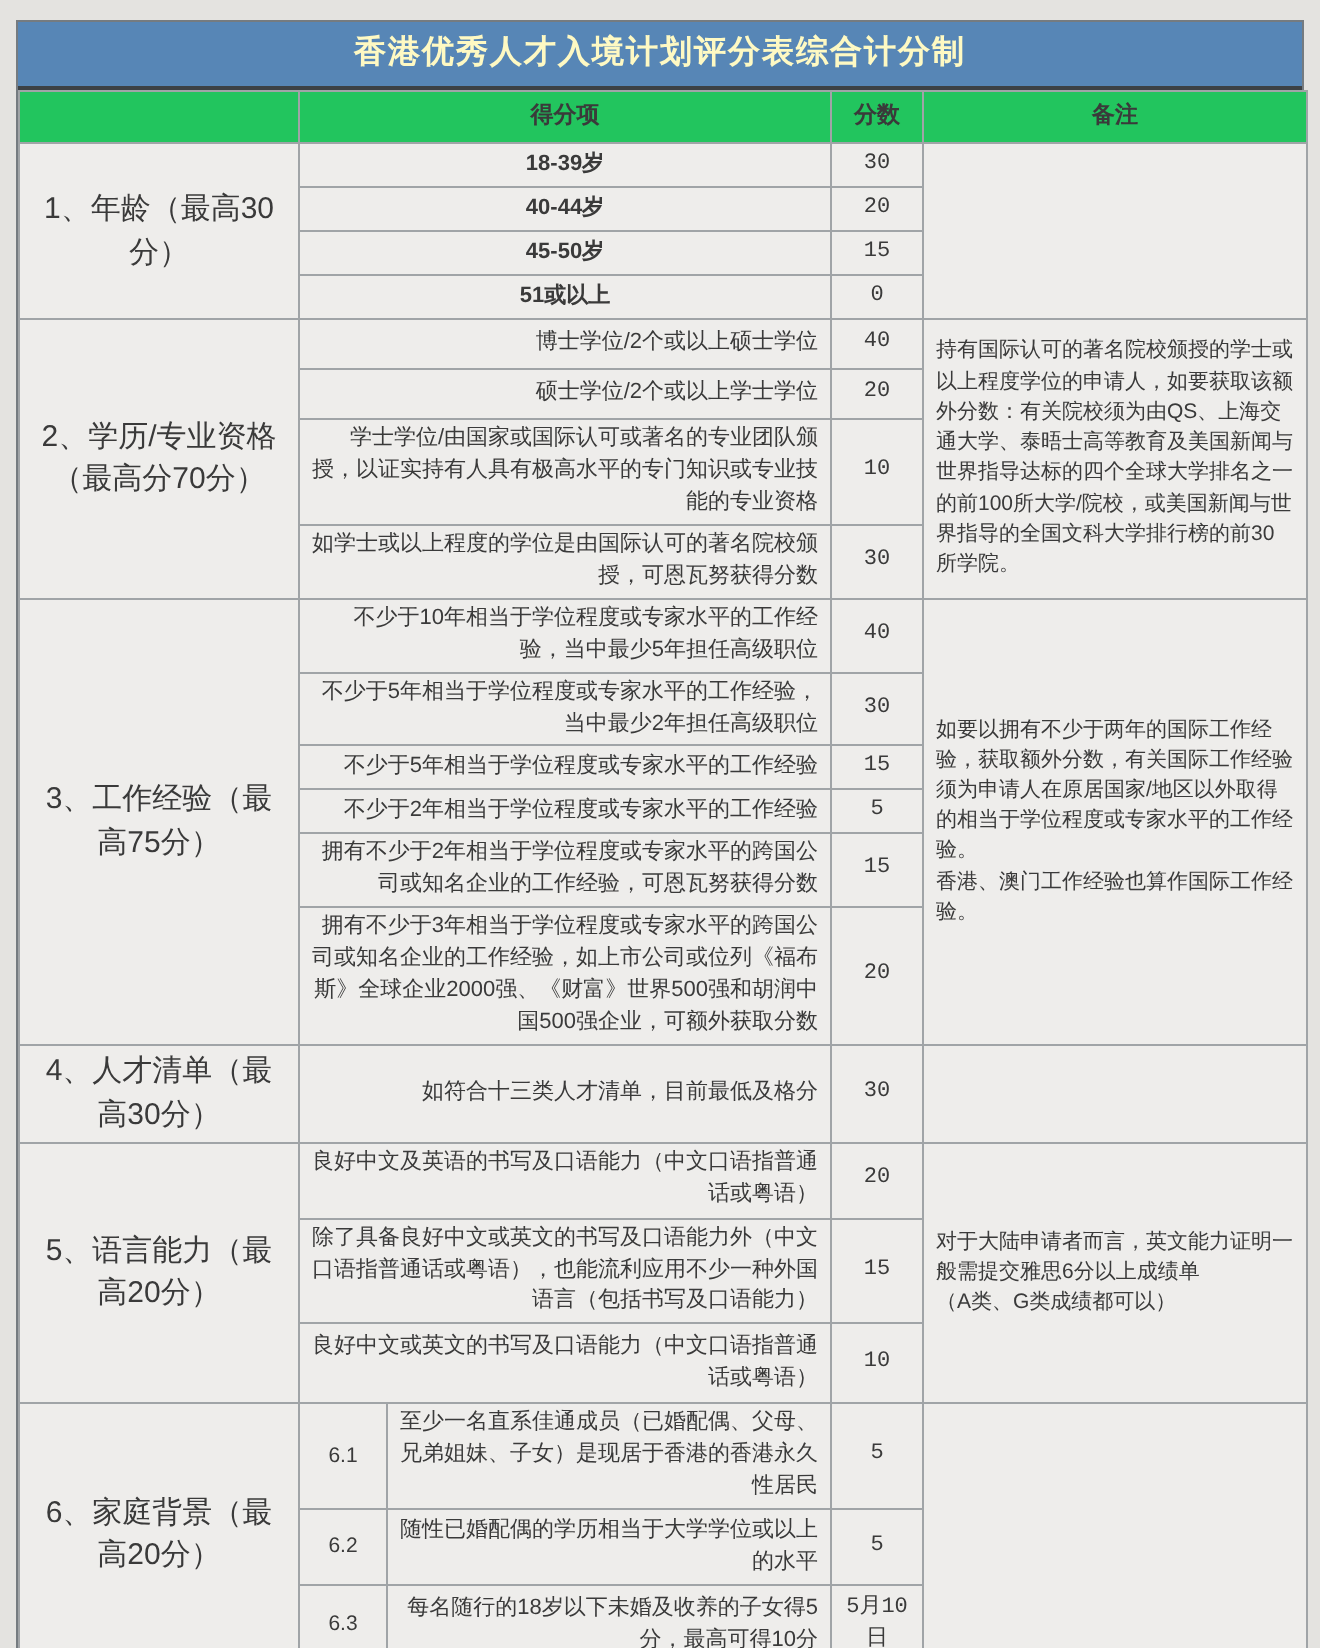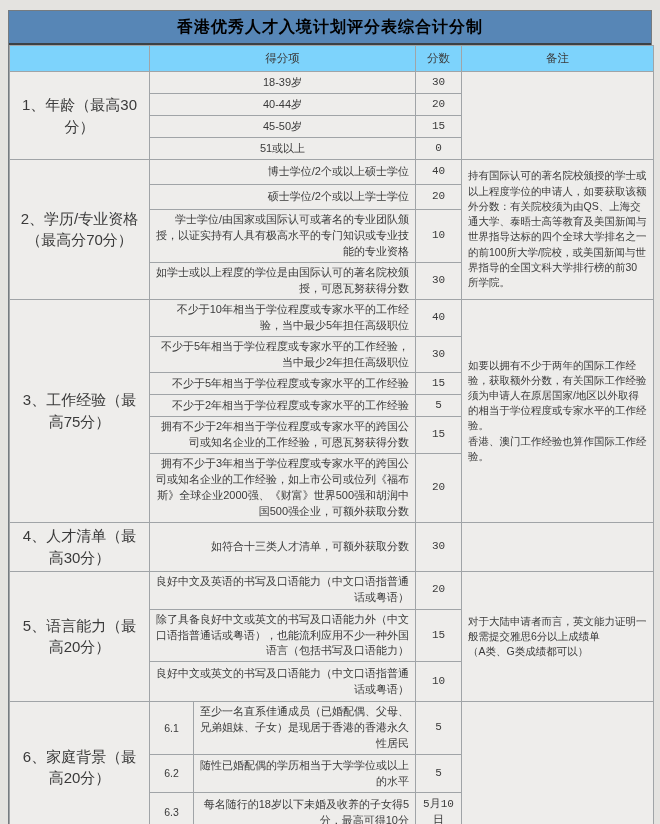--- a/index.html
+++ b/index.html
@@ -12,21 +12,21 @@
   }
   .sheet{
     position:absolute;left:8px;top:10px;width:644px;
     border:1px solid #757b80;
     background:#eeedeb;
     box-sizing:border-box;
   }
   .title-bar{
     height:32px;line-height:32px;
     background:#5786b6;
-    color:#000000;
+    color:#fef9c3;
     font-size:16px;font-weight:bold;
     text-align:center;
     border-bottom:2px solid #3c4145;
     letter-spacing:1px;
   }
   table.scoring{
     width:100%;
     border-collapse:collapse;
     table-layout:fixed;
     font-size:11px;
@@ -34,30 +34,30 @@
   }
   table.scoring td, table.scoring th{
     border:1px solid #a0a4a7;
     background:#eeedeb;
     padding:2px 6px;
     vertical-align:middle;
     word-break:break-all;
     box-sizing:border-box;
   }
   table.scoring th{
-    background:#7dd3fc;
-    font-weight:normal;
+    background:#22c55e;
+    font-weight:bold;
     text-align:center;
     font-size:11.5px;
   }
   .cat{text-align:center;font-size:15px;padding:2px 4px;}
   .cat-left{text-align:center;}
   .sub{text-align:center;font-size:10.5px;padding:2px 4px;}
   .item{text-align:right;}
-  .item-center{text-align:center;}
+  .item-center{text-align:center;font-weight:bold;}
   .score{text-align:center;padding:2px 1px;font-family:Liberation Mono, monospace;}
   .remark{text-align:left;white-space:pre-line;font-size:10.5px;padding:2px 5px;}
   .footer-row td{
     font-weight:bold;
     font-size:11.5px;
     text-align:left;
     padding:3px 6px;
   }
   .h22{height:22px}.h24{height:24px}.h25{height:25px}.h26{height:26px}
   .h35{height:35px}.h38{height:38px}.h40{height:40px}.h45{height:45px}
@@ -147,21 +147,21 @@
       <td class="item" colspan="2">拥有不少于2年相当于学位程度或专家水平的跨国公司或知名企业的工作经验，可恩瓦努获得分数</td>
       <td class="score">15</td>
     </tr>
     <tr class="h62">
       <td class="item" colspan="2">拥有不少于3年相当于学位程度或专家水平的跨国公司或知名企业的工作经验，如上市公司或位列《福布斯》全球企业2000强、《财富》世界500强和胡润中国500强企业，可额外获取分数</td>
       <td class="score">20</td>
     </tr>
 
     <tr class="h24">
       <td class="cat cat-left">4、人才清单（最高30分）</td>
-      <td class="item" colspan="2">如符合十三类人才清单，可额外获取分数</td>
+      <td class="item" colspan="2">如符合十三类人才清单，目前最低及格分</td>
       <td class="score">30</td>
       <td class="remark"></td>
     </tr>
 
     <tr class="h38">
       <td class="cat" rowspan="3">5、语言能力（最高20分）</td>
       <td class="item" colspan="2">良好中文及英语的书写及口语能力（中文口语指普通话或粤语）</td>
       <td class="score">20</td>
       <td class="remark" rowspan="3">对于大陆申请者而言，英文能力证明一般需提交雅思6分以上成绩单
 （A类、G类成绩都可以）</td>

